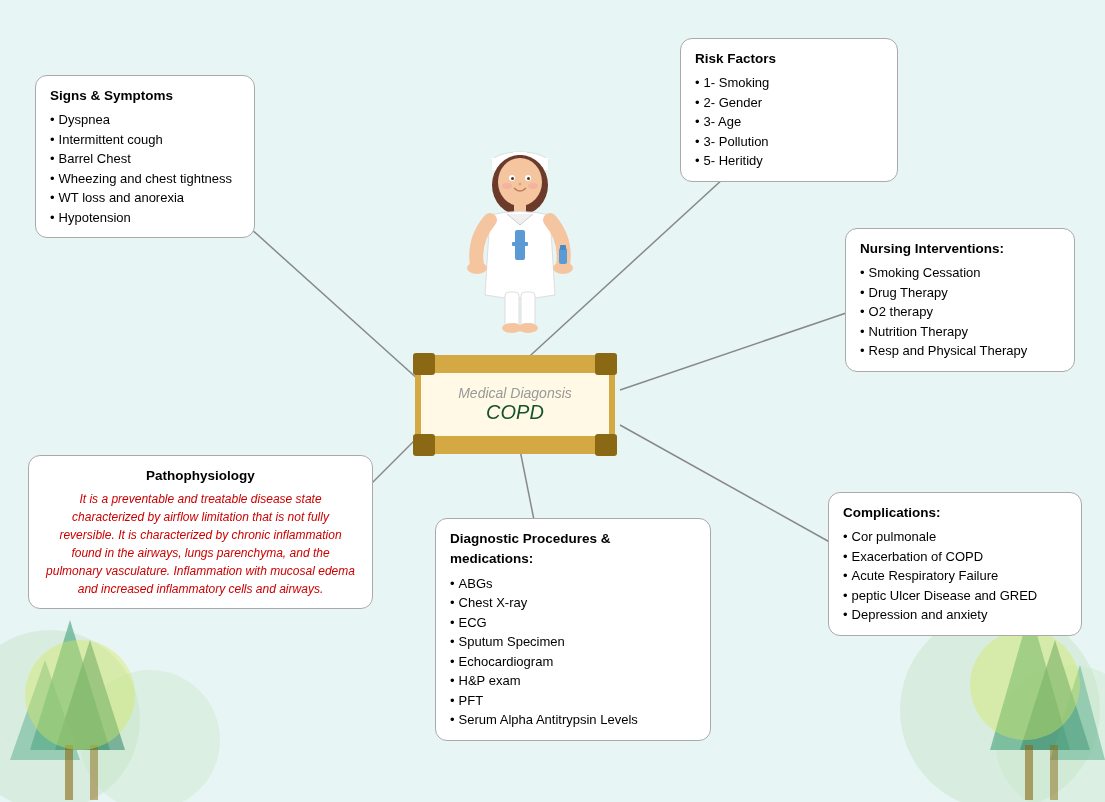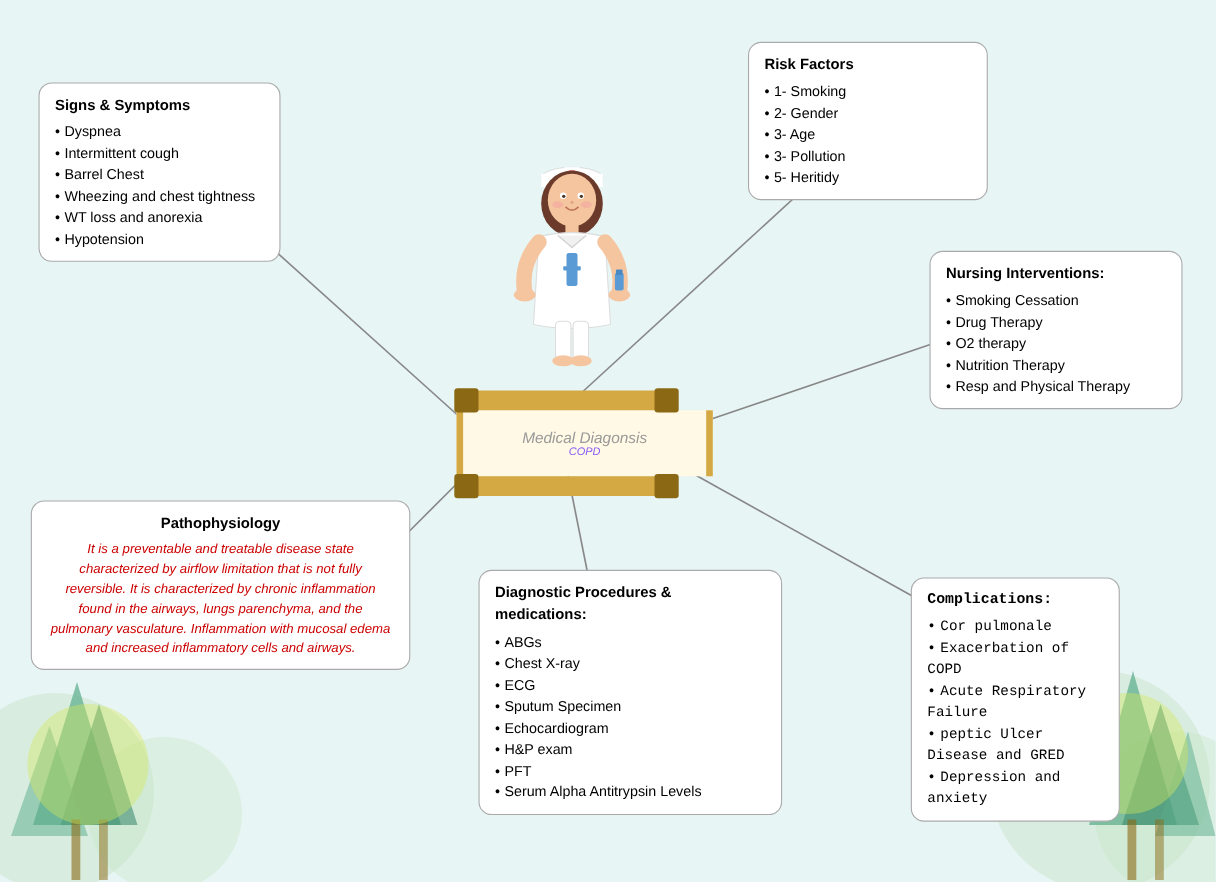--- a/index.html
+++ b/index.html
@@ -63,21 +63,21 @@
 
     
     .center-banner {
       position: absolute;
       z-index: 3;
       text-align: center;
     }
 
     .scroll-container {
       position: relative;
-      width: 233px;
+      width: 200px;
     }
 
     .scroll-end {
       width: 200px;
       height: 18px;
       background: #d4a843;
       border-radius: 4px;
       position: relative;
     }
 
@@ -106,22 +106,22 @@
       justify-content: center;
     }
 
     .scroll-body .main-title {
       color: #999;
       font-size: 14px;
       font-style: italic;
     }
 
     .scroll-body .sub-title {
-      color: #8b5cf6;
-      font-size: 10px;
+      color: #14532d;
+      font-size: 20px;
       font-style: italic;
     }
 
     
     .nurse {
       position: absolute;
       z-index: 3;
     }
 
     
@@ -222,21 +222,21 @@
     <li>Chest X-ray</li>
     <li>ECG</li>
     <li>Sputum Specimen</li>
     <li>Echocardiogram</li>
     <li>H&amp;P exam</li>
     <li>PFT</li>
     <li>Serum Alpha Antitrypsin Levels</li>
   </ul>
 </div>
 
-<div class="box" style="left:828px; top:525px; width:190px;font-family:Liberation Mono, monospace;">
+<div class="box" style="left:828px; top:492px; width:254px;">
   <div class="box-title">Complications:</div>
   <ul>
     <li>Cor pulmonale</li>
     <li>Exacerbation of COPD</li>
     <li>Acute Respiratory Failure</li>
     <li>peptic Ulcer Disease and GRED</li>
     <li>Depression and anxiety</li>
   </ul>
 </div>
 

